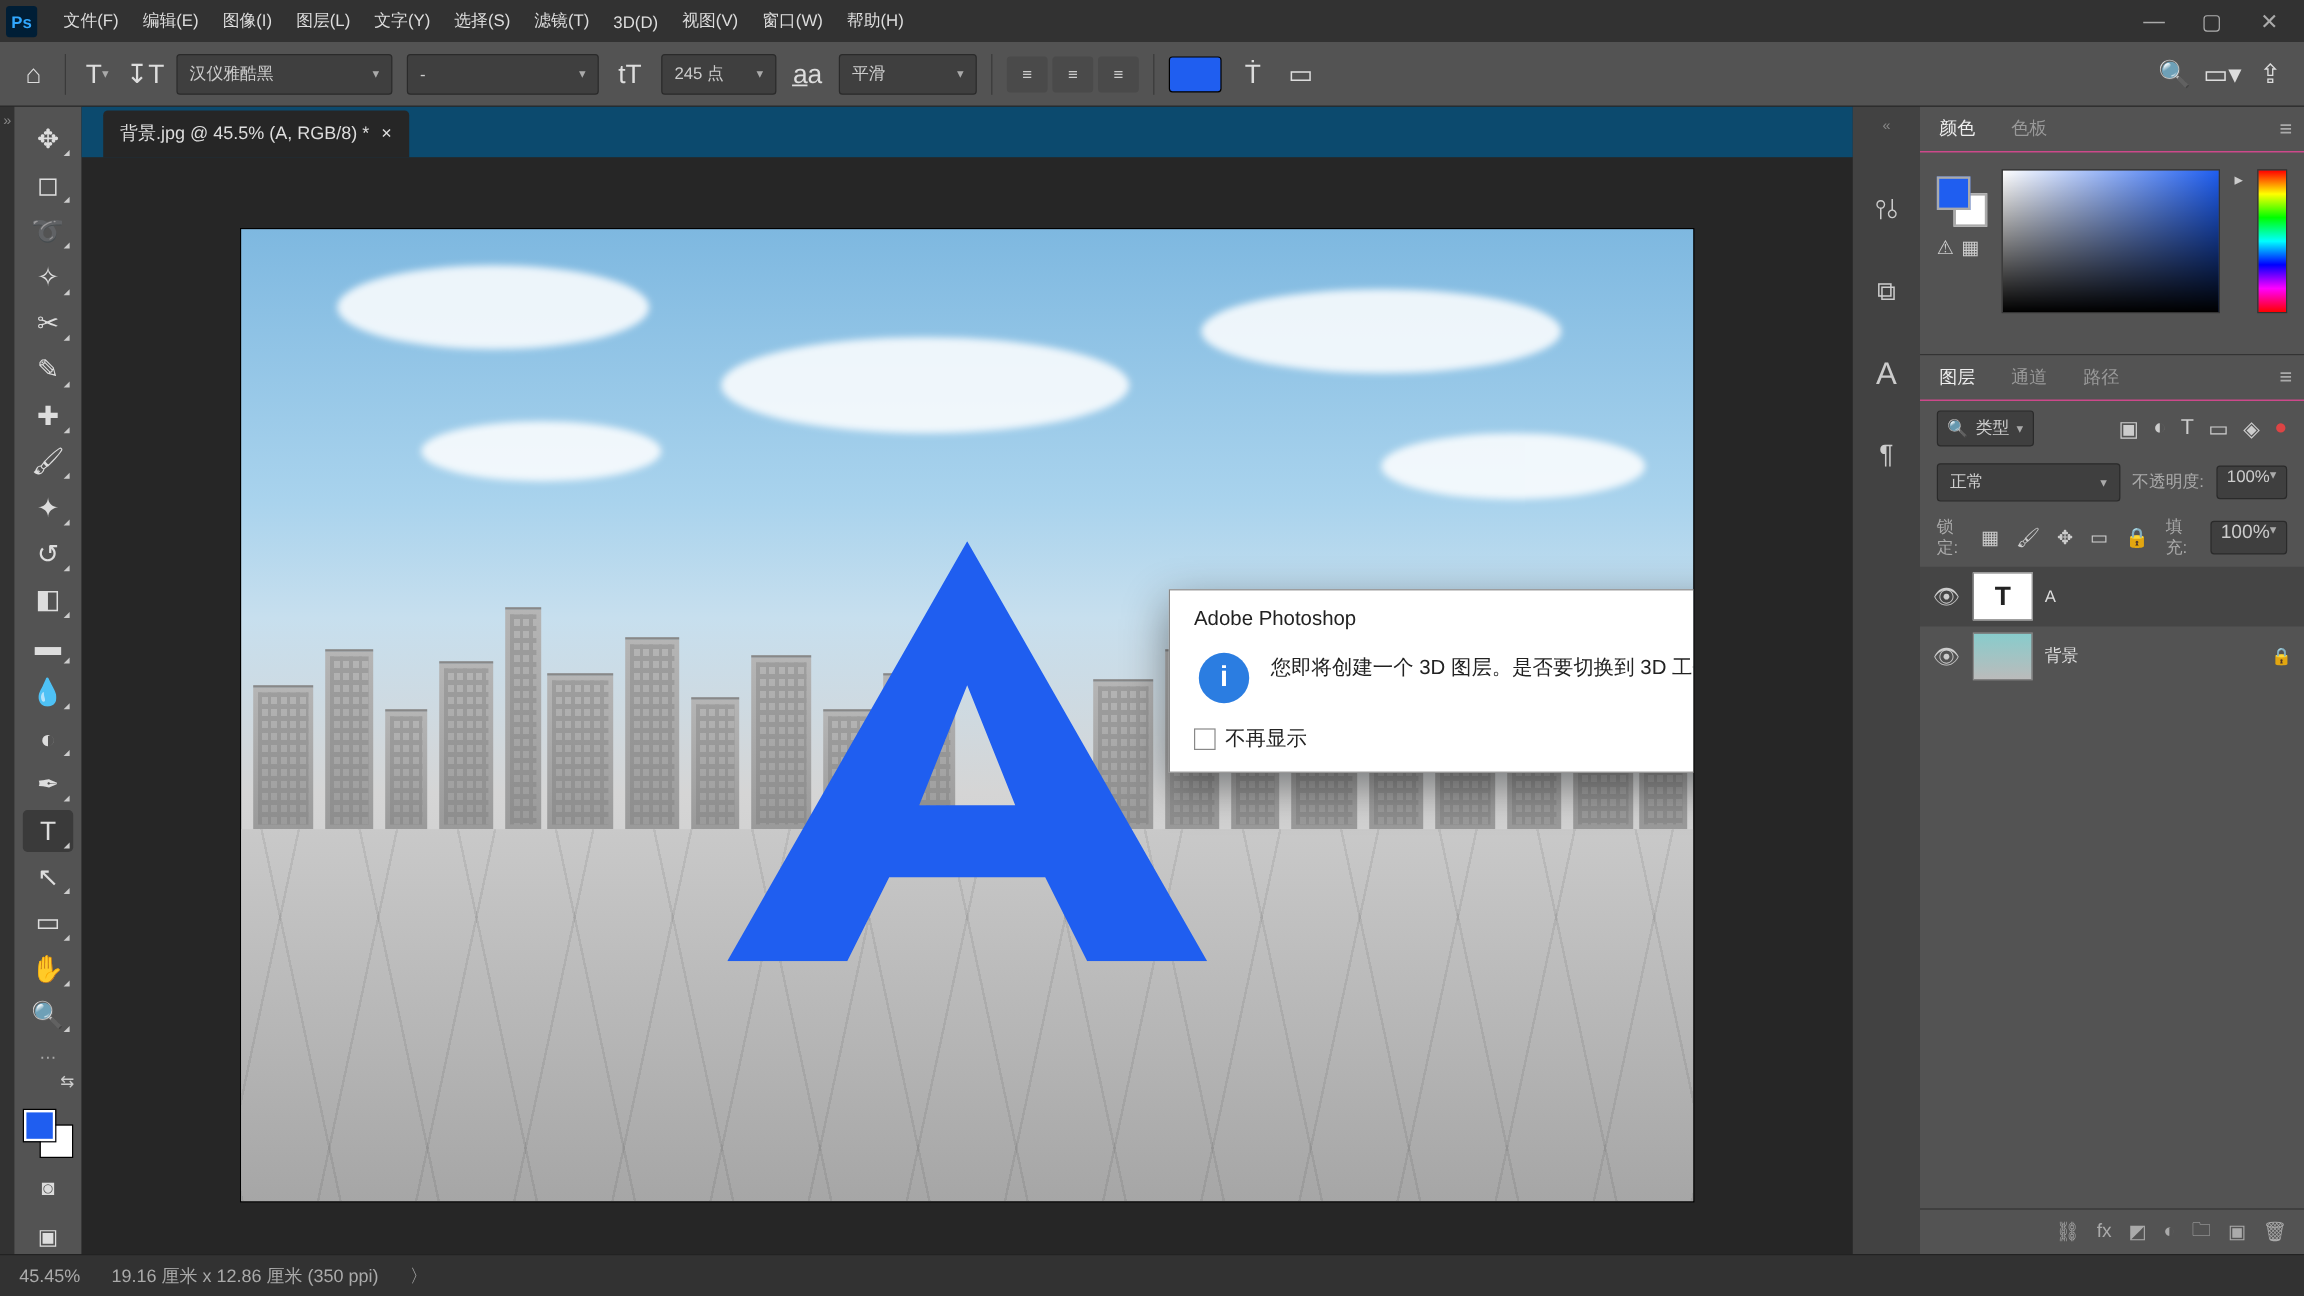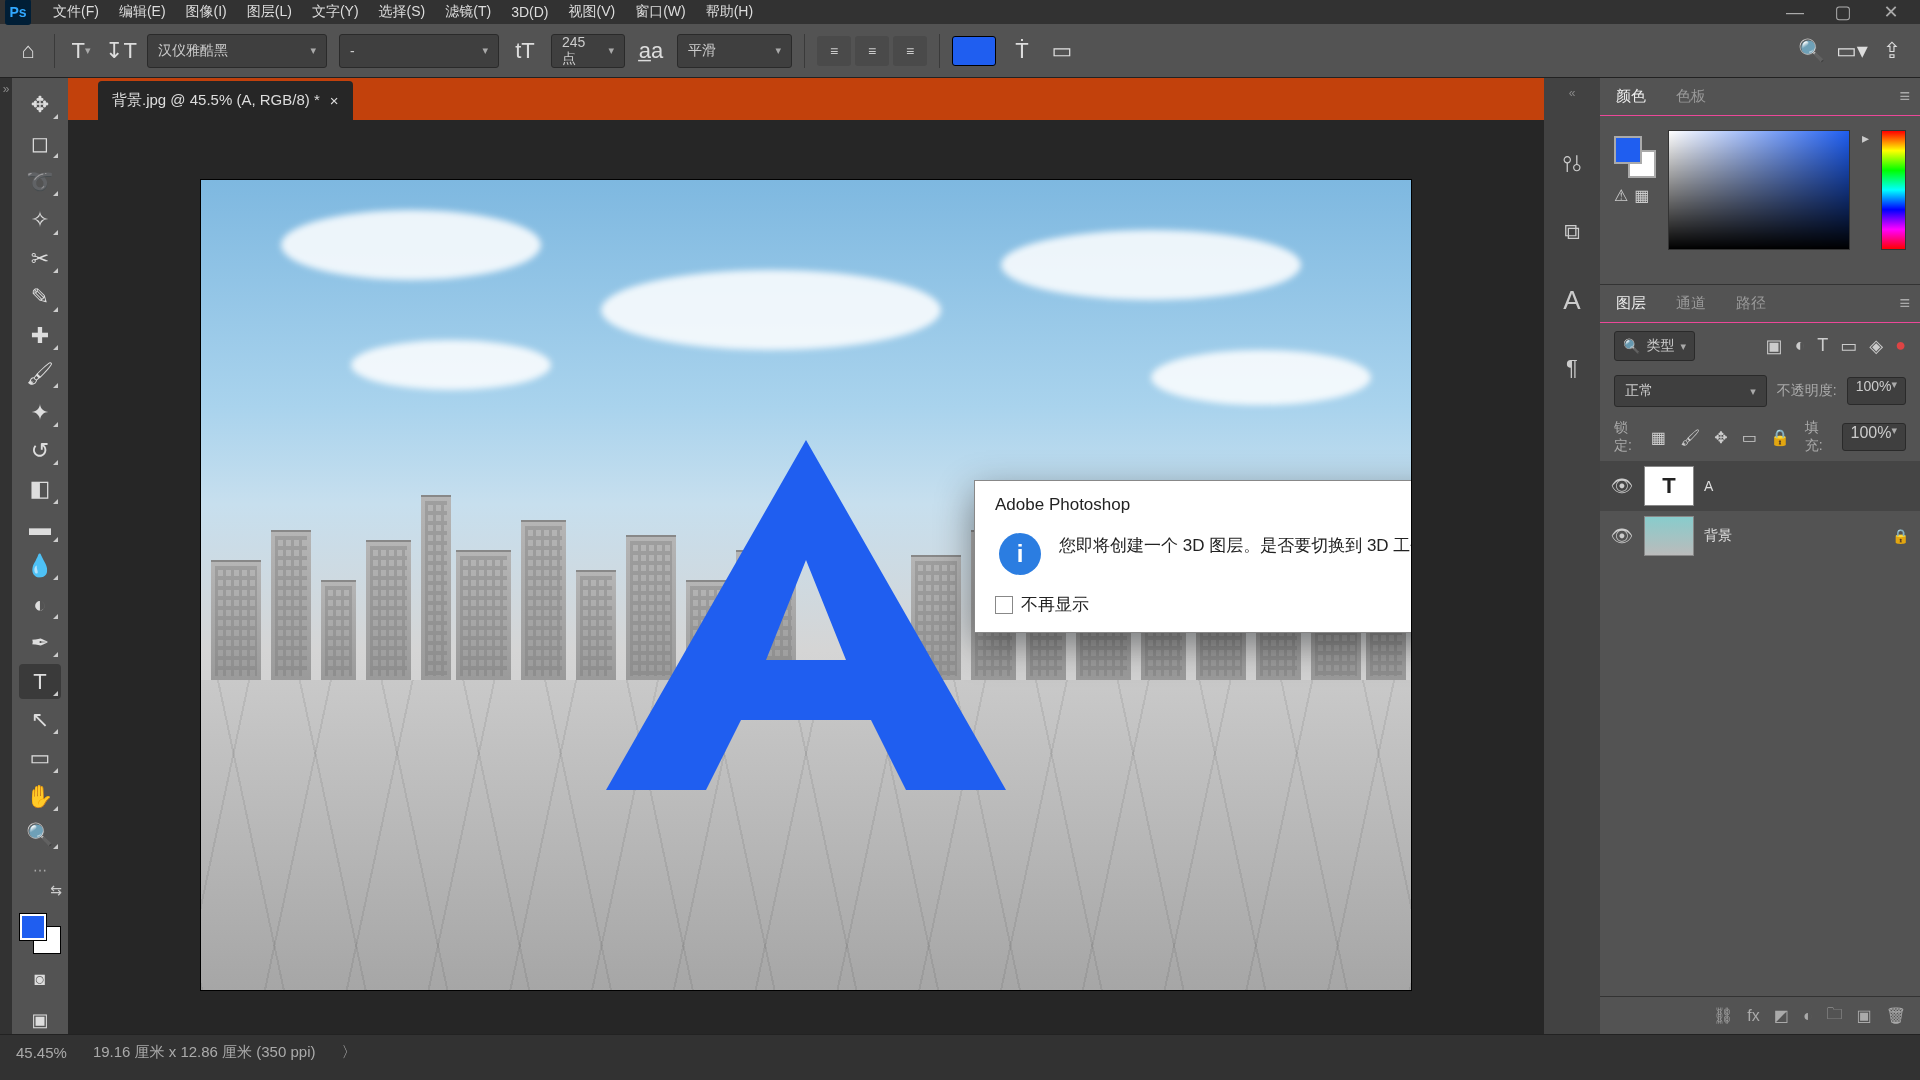--- a/index.html
+++ b/index.html
@@ -1,31 +1,31 @@
 <!DOCTYPE html>
 <html><head>
 <meta charset="utf-8">
 <style>
 * { margin: 0; padding: 0; box-sizing: border-box; font-family: "Microsoft YaHei", Arial, sans-serif; }
 body { background: #323232; color: #ccc; width: 1920px; height: 1080px; overflow: hidden; font-size: 14px; }
 
 
-.titlebar { height: 24px; background: #323232; display: flex; align-items: center; padding: 0 5px; }
+.titlebar { height: 35px; background: #323232; display: flex; align-items: center; padding: 0 5px; }
 .ps-logo { width: 26px; height: 26px; background: #001e36; color: #31a8ff; display: flex; align-items: center; justify-content: center; font-weight: bold; font-size: 14px; border-radius: 3px; margin-right: 12px; }
 .menu-item { padding: 6px 10px; color: #ddd; cursor: default; font-size: 14px; }
 .titlebar-flex { flex: 1; }
 .win-btn { width: 48px; height: 30px; display: flex; align-items: center; justify-content: center; color: #aaa; font-size: 18px; }
 
 
 .options-bar { height: 54px; background: #535353; display: flex; align-items: center; padding: 0 14px; gap: 12px; border-bottom: 1px solid #222; }
 .opt-icon { width: 28px; height: 28px; display: flex; align-items: center; justify-content: center; color: #ddd; font-size: 22px; }
 .opt-select { background: #3f3f3f; color: #ccc; border: 1px solid #2a2a2a; height: 34px; padding: 0 10px; display: flex; align-items: center; justify-content: space-between; gap: 10px; border-radius: 3px; }
 .font-select { width: 180px; }
 .style-select { width: 160px; }
-.size-select { width: 74px; }
+.size-select { width: 96px; }
 .aa-select { width: 115px; }
 .color-swatch { width: 44px; height: 30px; background: #1f5ef0; border: 1px solid #000; border-radius: 3px; }
 .align-group { display: flex; gap: 4px; }
 .align-btn { width: 34px; height: 30px; background: #4a4a4a; display: flex; align-items: center; justify-content: center; border-radius: 3px; }
 .options-bar-flex { flex: 1; }
 
 
 .main { display: flex; height: calc(1080px - 35px - 54px - 35px); }
 
 
@@ -34,21 +34,21 @@
 .tool { width: 42px; height: 36px; display: flex; align-items: center; justify-content: center; color: #ddd; font-size: 22px; border-radius: 4px; position: relative; }
 .tool.active { background: #3a3a3a; }
 .tool::after { content: ""; position: absolute; right: 3px; bottom: 3px; width: 0; height: 0; border-right: 5px solid #ccc; border-top: 5px solid transparent; }
 .color-boxes { margin-top: 12px; position: relative; width: 40px; height: 40px; }
 .fg-box { position: absolute; top: 0; left: 0; width: 26px; height: 26px; background: #1f5ef0; border: 2px solid #fff; outline: 1px solid #000; z-index: 2; }
 .bg-box { position: absolute; bottom: 0; right: 0; width: 26px; height: 26px; background: #fff; border: 2px solid #fff; outline: 1px solid #000; }
 .mini-tool { width:42px; height:30px; display:flex; align-items:center; justify-content:center; color:#ddd; font-size:18px; margin-top:8px; }
 
 
 .canvas-area { flex: 1; background: #262626; display: flex; flex-direction: column; }
-.tabbar { height: 42px; background: #c2410c; display: flex; align-items: flex-end; padding-left: 30px; }
+.tabbar { height: 42px; background: #0c4a6e; display: flex; align-items: flex-end; padding-left: 18px; }
 .doc-tab { background: #262626; color: #ddd; padding: 10px 14px; font-size: 15px; display: flex; align-items: center; gap: 10px; border-top-left-radius: 4px; border-top-right-radius: 4px; }
 .workspace { flex: 1; position: relative; display: flex; align-items: flex-start; justify-content: center; padding-top: 60px; }
 .canvas { width: 1210px; height: 810px; background: linear-gradient(to bottom, #7eb8e0 0%, #a9d3ed 28%, #c7dfee 40%, #d5d5d5 58%, #bababa 100%); position: relative; overflow: hidden; box-shadow: 0 0 0 1px #000; }
 
 
 .cloud { position: absolute; background: #fff; opacity: .85; border-radius: 50%; filter: blur(3px); }
 
 
 .skyline { position: absolute; bottom: 310px; left: 0; right: 0; height: 200px; }
 .bldg { position: absolute; bottom: 0; background: linear-gradient(#b5b5b5,#9a9a9a); border-top: 2px solid #888; }

